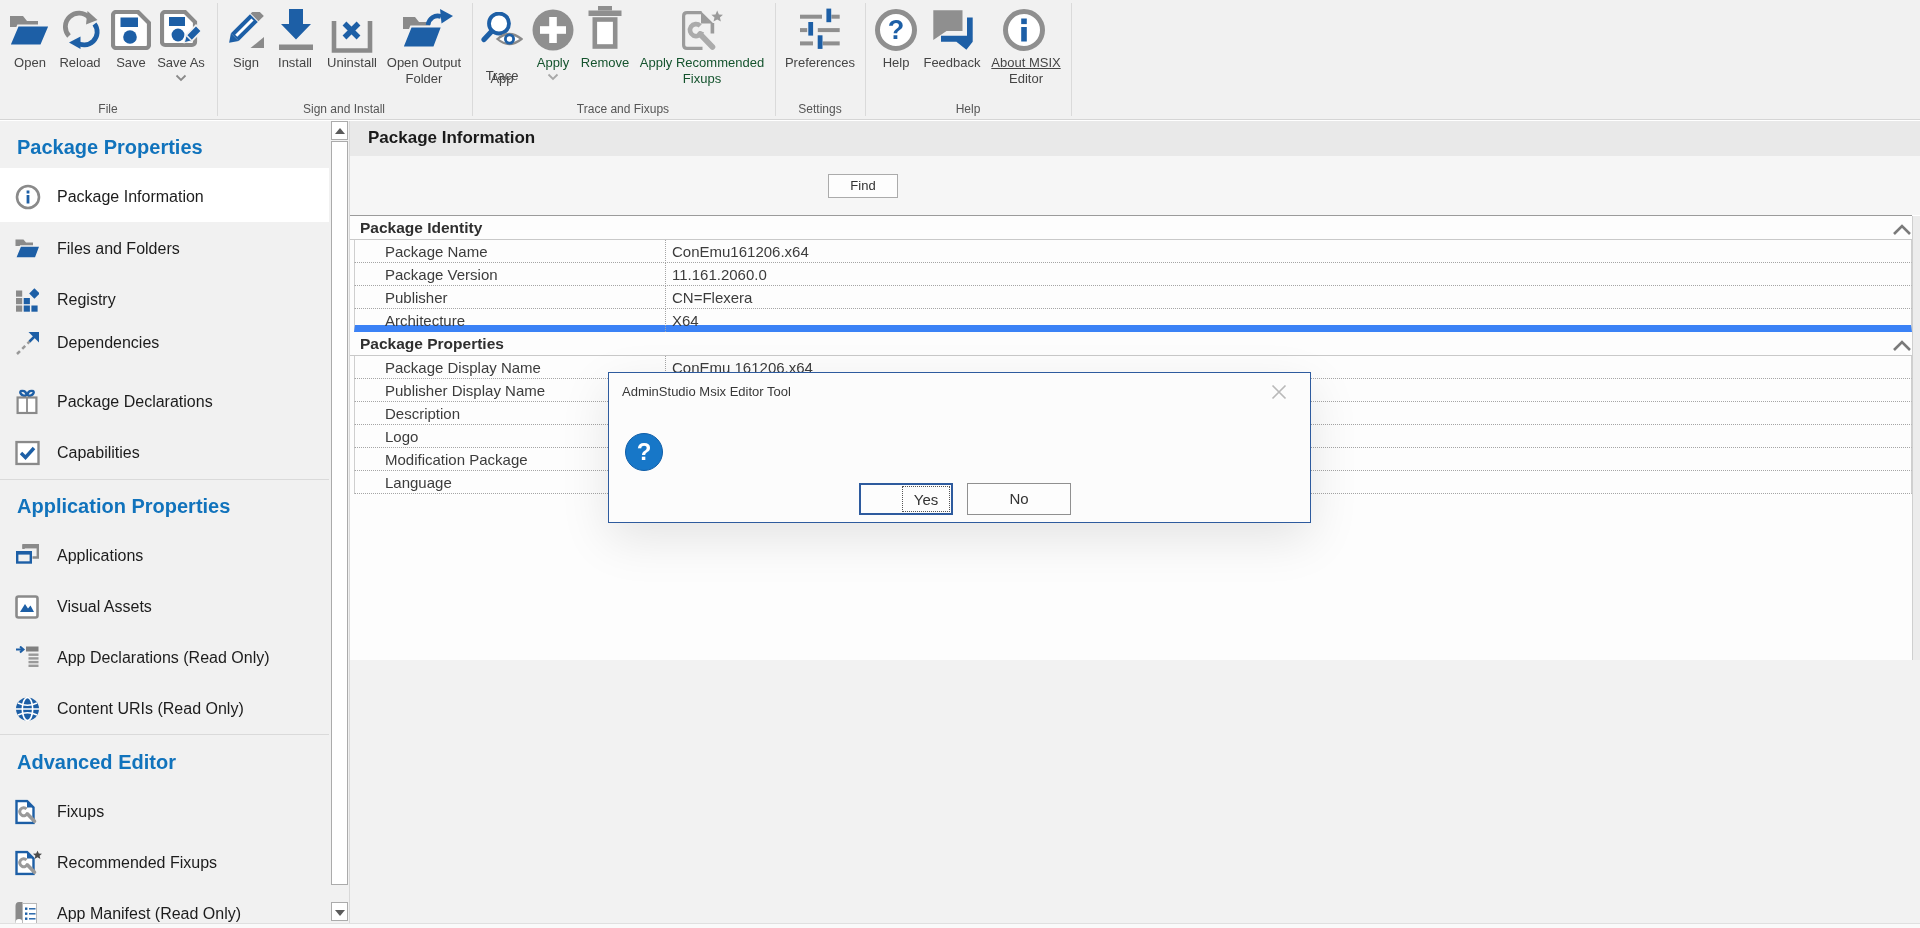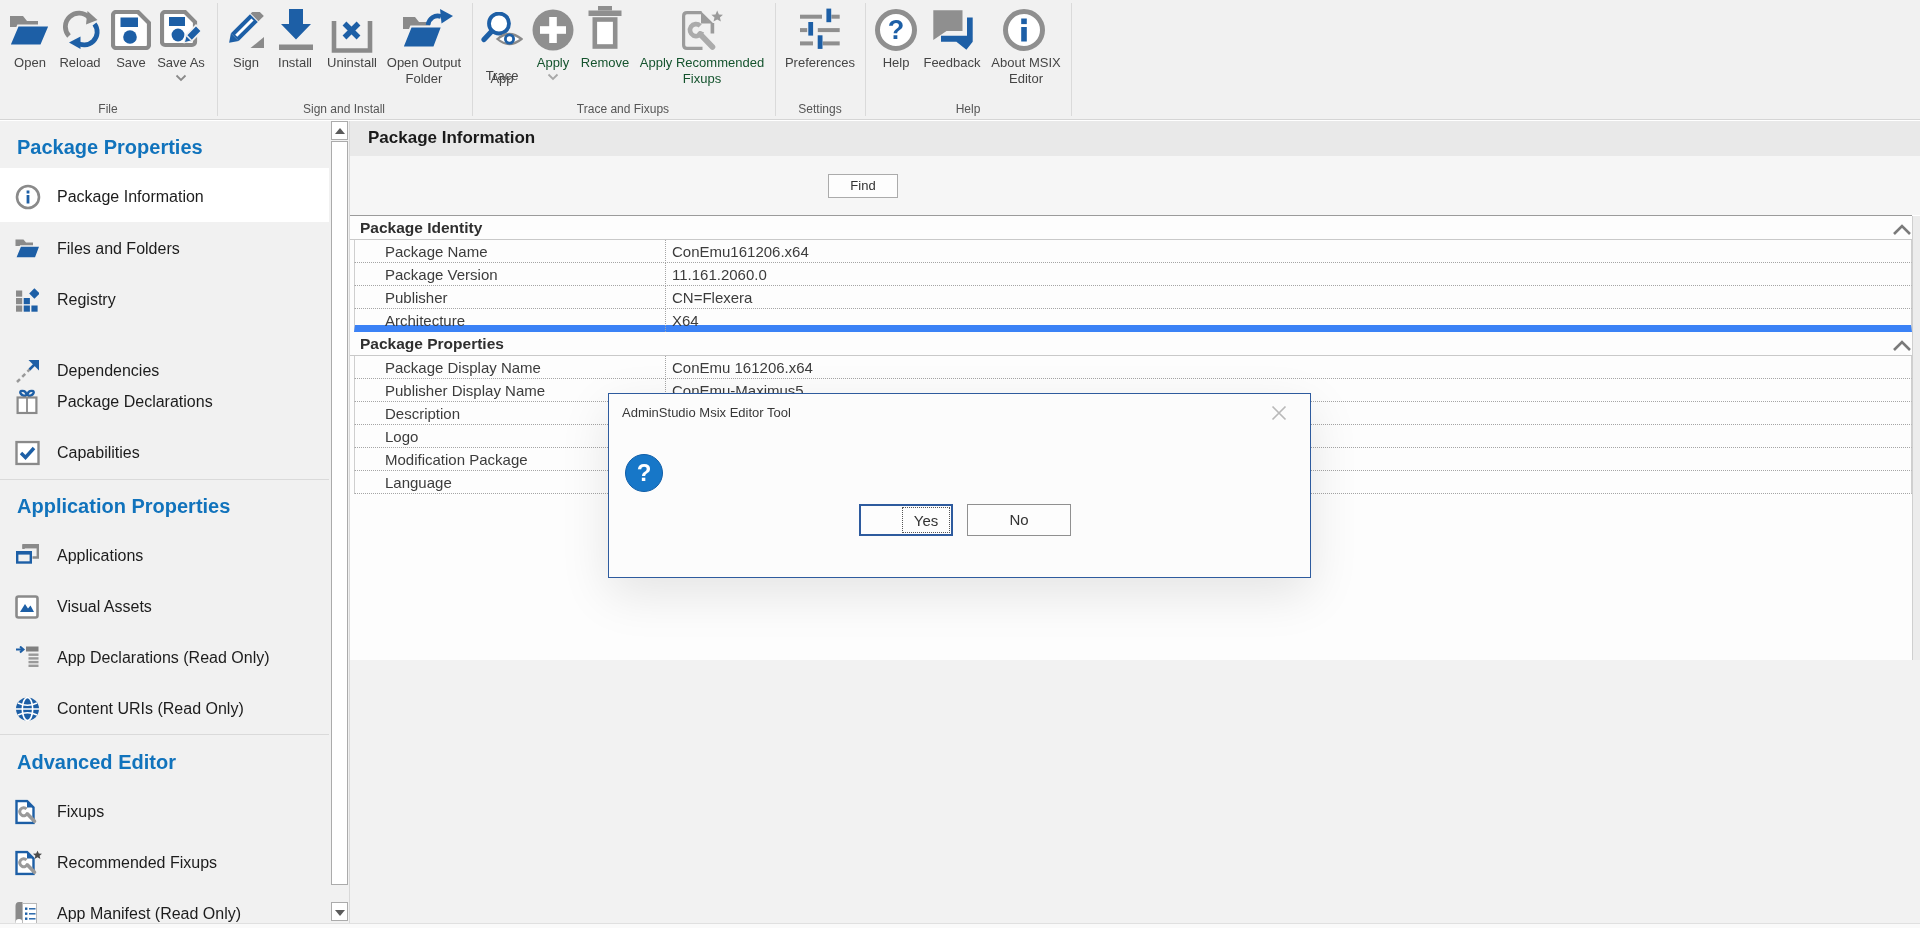--- a/index.html
+++ b/index.html
@@ -45,21 +45,21 @@
 .shead { position:absolute; left:350px; width:1562px; height:24px; background:#fdfdfd; border-bottom:1px solid #c9c9c9; }
 .shead .t { position:absolute; left:10px; top:3px; font-size:15.5px; font-weight:bold; color:#2f2f2f; }
 .trow { position:absolute; left:354px; width:1558px; height:23px; border-bottom:1px dotted #a5a5a5; border-left:1px solid #cfcfcf; border-right:1px solid #cfcfcf; }
 .trow.solid { border-bottom:7px solid #3b82f6; }
 .trow .lab { position:absolute; left:30px; top:3px; font-size:15px; color:#3c3c3c; }
 .trow .val { position:absolute; left:317px; top:3px; font-size:15px; color:#3c3c3c; }
 .trow .vline { position:absolute; left:310px; top:0; height:23px; width:0; border-left:1px dotted #a5a5a5; }
 .chevron { position:absolute; left:1892px; }
 
 
-#dialog { position:absolute; left:608px; top:393px; width:703px; height:185px; background:#fcfcfc; border:1px solid #2e5b9e; box-shadow:0 16px 46px rgba(0,0,0,0.10); }
+#dialog { position:absolute; left:608px; top:372px; width:703px; height:151px; background:#fcfcfc; border:1px solid #2e5b9e; box-shadow:0 16px 46px rgba(0,0,0,0.10); }
 #dialog .title { position:absolute; left:13px; top:11px; font-size:13px; color:#383838; }
 #qicon { position:absolute; left:16px; top:60px; width:38px; height:38px; border-radius:50%; background:#1777c8; border:1px solid #0f5ea8; }
 #qicon span { position:absolute; left:0; top:4px; width:100%; text-align:center; font-size:24px; font-weight:bold; color:#fff; }
 #dialog .msg { position:absolute; left:72px; top:66px; font-size:12.8px; color:#3a3a3a; white-space:nowrap; }
 .dbtn { position:absolute; top:110px; height:32px; background:#fdfdfd; text-align:center; font-size:15px; color:#333; }
 #ybtn { left:250px; width:94px; border:2px solid #2e5b9e; }
 #ybtn .in { position:absolute; left:1px; top:1px; right:1px; bottom:1px; border:1px dotted #555; line-height:26px;margin-left:40px; }
 #nbtn { left:358px; width:104px; border:1px solid #909090; line-height:29px; }
 </style>
 </head>
@@ -203,21 +203,21 @@
     <path d="M2.3 1.3 H31.5 V22 H15.5 L2.3 31 Z" fill="#8f8f8f"></path>
     <path d="M36 8.4 H41.7 V32.8 L35.4 40.8 L25.4 32.8 H10 V26.8 H36 Z" fill="#1d5fa6"></path>
   </svg>
   <div class="tlab" style="left:852px; top:55px;">Feedback</div>
 
   <svg class="abs" style="left:1003px; top:9px;" width="42" height="42" viewBox="0 0 42 42">
     <circle cx="21" cy="21" r="18.5" fill="#fff" stroke="#8f8f8f" stroke-width="5"></circle>
     <rect x="18.2" y="9.5" width="5.6" height="5.6" fill="#1d5fa6"></rect>
     <rect x="18.2" y="18" width="5.6" height="14.5" fill="#1d5fa6"></rect>
   </svg>
-  <div class="tlab" style="left:926px; top:55px;">About MSIX</div>
+  <div class="tlab" style="left:926px; top:55px;text-decoration:underline;">About MSIX</div>
   <div class="tlab" style="left:926px; top:71px;">Editor</div>
 </div>
 <div id="sidebar"></div>
 <div id="selrow"></div>
 <div id="sbitems">
   <div class="sbhead" style="top:136px;">Package Properties</div>
   <div class="sbitem" style="top:171.5px;">
     <svg width="26" height="26" viewBox="0 0 26 26">
         <circle cx="13" cy="13" r="11" fill="none" stroke="#8a8a8a" stroke-width="2.6"></circle>
         <rect x="11.6" y="6.5" width="2.8" height="3" fill="#1d5fa6"></rect>
@@ -237,21 +237,21 @@
         <rect x="1" y="2.5" width="6.2" height="6.2" fill="#8a8a8a"></rect>
         <rect x="1" y="10" width="6.2" height="6.2" fill="#8a8a8a"></rect>
         <rect x="1" y="17.5" width="6.2" height="6.2" fill="#8a8a8a"></rect>
         <rect x="8.7" y="10" width="6.2" height="6.2" fill="#1d5fa6"></rect>
         <rect x="8.7" y="17.5" width="6.2" height="6.2" fill="#1d5fa6"></rect>
         <rect x="16.4" y="17.5" width="6.2" height="6.2" fill="#1d5fa6"></rect>
         <rect x="15.7" y="1.8" width="7.4" height="7.4" fill="#1d5fa6" transform="rotate(45 19.4 5.5)"></rect>
       </svg>
     <div class="txt">Registry</div>
   </div>
-  <div class="sbitem" style="top:345px;">
+  <div class="sbitem" style="top:317px;">
     <svg width="26" height="26" viewBox="0 0 26 26">
         <path d="M2 24 L16 10" stroke="#999" stroke-width="2.5" stroke-dasharray="4.2 3.2" fill="none"></path>
         <path d="M14.5 11.5 L22 4" stroke="#1d5fa6" stroke-width="2.5" fill="none"></path>
         <path d="M13.5 2 L24 2 L24 12.5 Z" fill="#1d5fa6"></path>
       </svg>
     <div class="txt">Dependencies</div>
   </div>
   <div class="sbitem" style="top:376.5px;">
     <svg width="24" height="25" viewBox="0 0 24 25">
         <path d="M11 6.5 C5 6.5 3.5 1.2 7.5 1.2 C10.5 1.2 11.5 4 12 6.5 M13 6.5 C19 6.5 20.5 1.2 16.5 1.2 C13.5 1.2 12.5 4 12 6.5" fill="none" stroke="#1d5fa6" stroke-width="2.4"></path>

